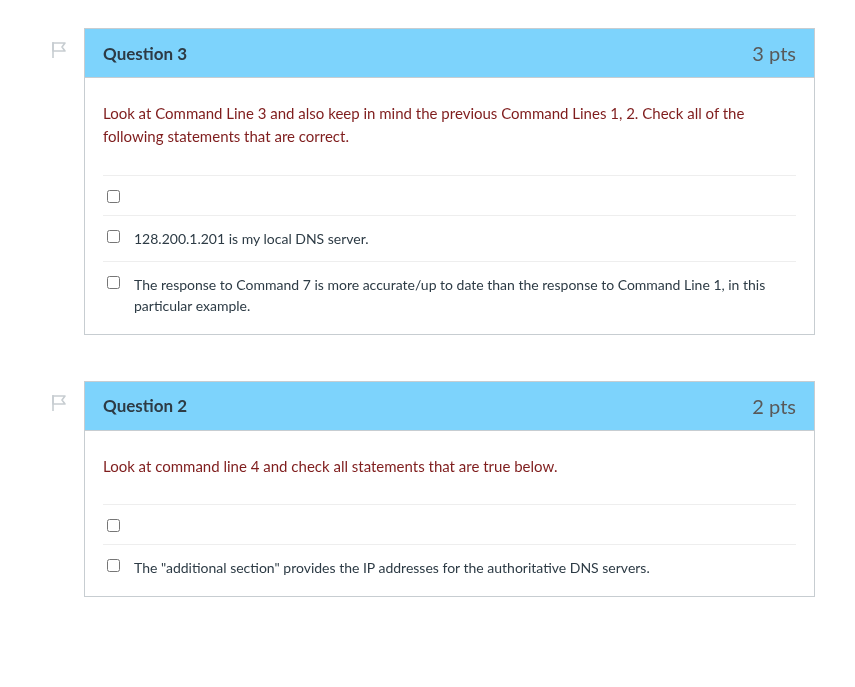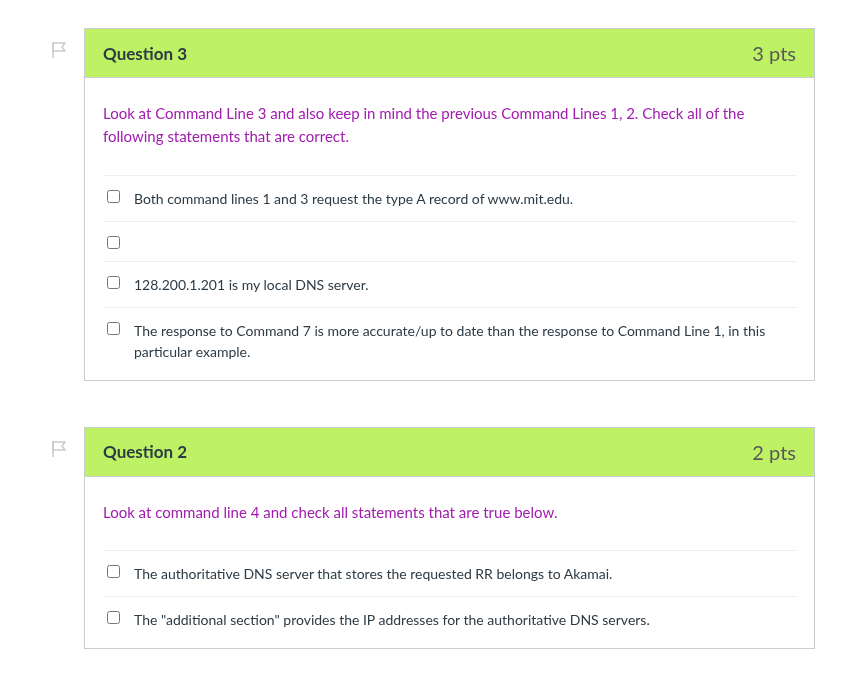--- a/index.html
+++ b/index.html
@@ -26,39 +26,39 @@
   }
   .flag-icon svg { display:block; }
   .card {
     flex: 1 1 auto;
     border: 1px solid #c7cdd1;
   }
   .card-header {
     display: flex;
     align-items: center;
     justify-content: space-between;
-    background: #bef264;
+    background: #7dd3fc;
     border-bottom: 1px solid #c7cdd1;
     padding: 12px 18px;
   }
   .card-title {
     font-weight: 700;
     font-size: 17px;
     color: #2d3b45;
   }
   .card-points {
     font-size: 20px;
     color: #595959;
   }
   .card-body {
     padding: 24px 18px 6px 18px;
   }
   .prompt {
     font-size: 15px;
-    color: #a21caf;
+    color: #7f1d1d;
     line-height: 1.55;
     margin-bottom: 26px;
   }
   .options {
     border-top: 1px solid #eeeeee;
   }
   .option {
     display: flex;
     align-items: flex-start;
     gap: 14px;
@@ -94,24 +94,20 @@
     <div class="card">
       <div class="card-header">
         <div class="card-title">Question 3</div>
         <div class="card-points">3 pts</div>
       </div>
       <div class="card-body">
         <div class="prompt">Look at Command Line 3 and also keep in mind the previous Command Lines 1, 2. Check all of the following statements that are correct.</div>
         <div class="options">
           <label class="option">
             <input type="checkbox" style="">
-            <span class="label">Both command lines 1 and 3 request the type A record of www.mit.edu.</span>
-          </label>
-          <label class="option">
-            <input type="checkbox" style="">
           </label>
           <label class="option">
             <input type="checkbox" style="">
             <span class="label">128.200.1.201 is my local DNS server.</span>
           </label>
           <label class="option">
             <input type="checkbox" style="">
             <span class="label">The response to Command 7 is more accurate/up to date than the response to Command Line 1, in this particular example.</span>
           </label>
         </div>
@@ -131,21 +127,20 @@
     <div class="card">
       <div class="card-header">
         <div class="card-title">Question 2</div>
         <div class="card-points">2 pts</div>
       </div>
       <div class="card-body">
         <div class="prompt">Look at command line 4 and check all statements that are true below.</div>
         <div class="options">
           <label class="option">
             <input type="checkbox" style="">
-            <span class="label">The authoritative DNS server that stores the requested RR belongs to Akamai.</span>
           </label>
           <label class="option">
             <input type="checkbox" style="">
             <span class="label">The "additional section" provides the IP addresses for the authoritative DNS servers.</span>
           </label>
 
         </div>
       </div>
     </div>
   </div>

